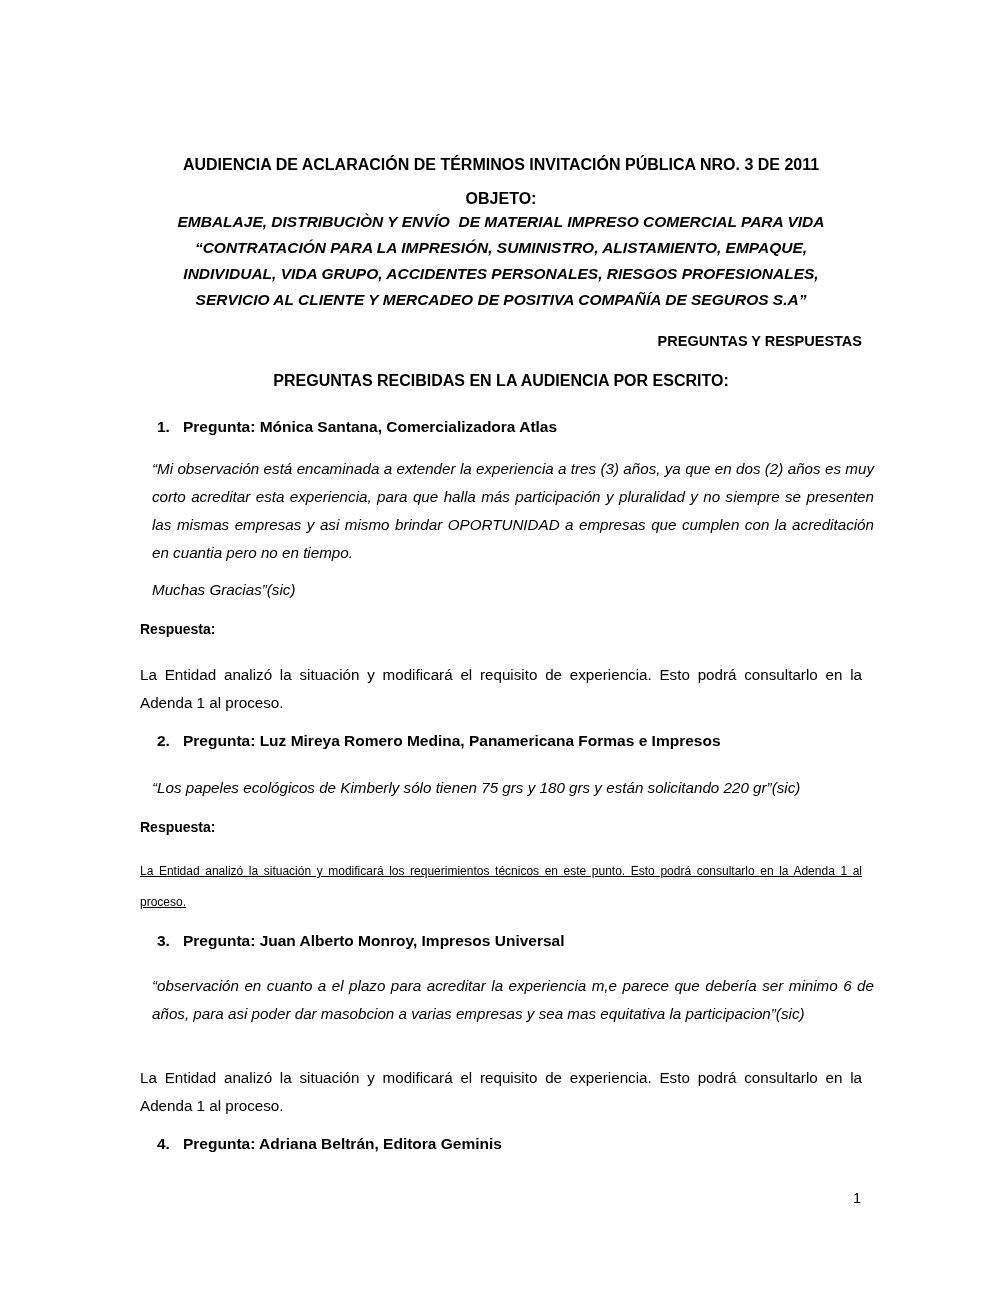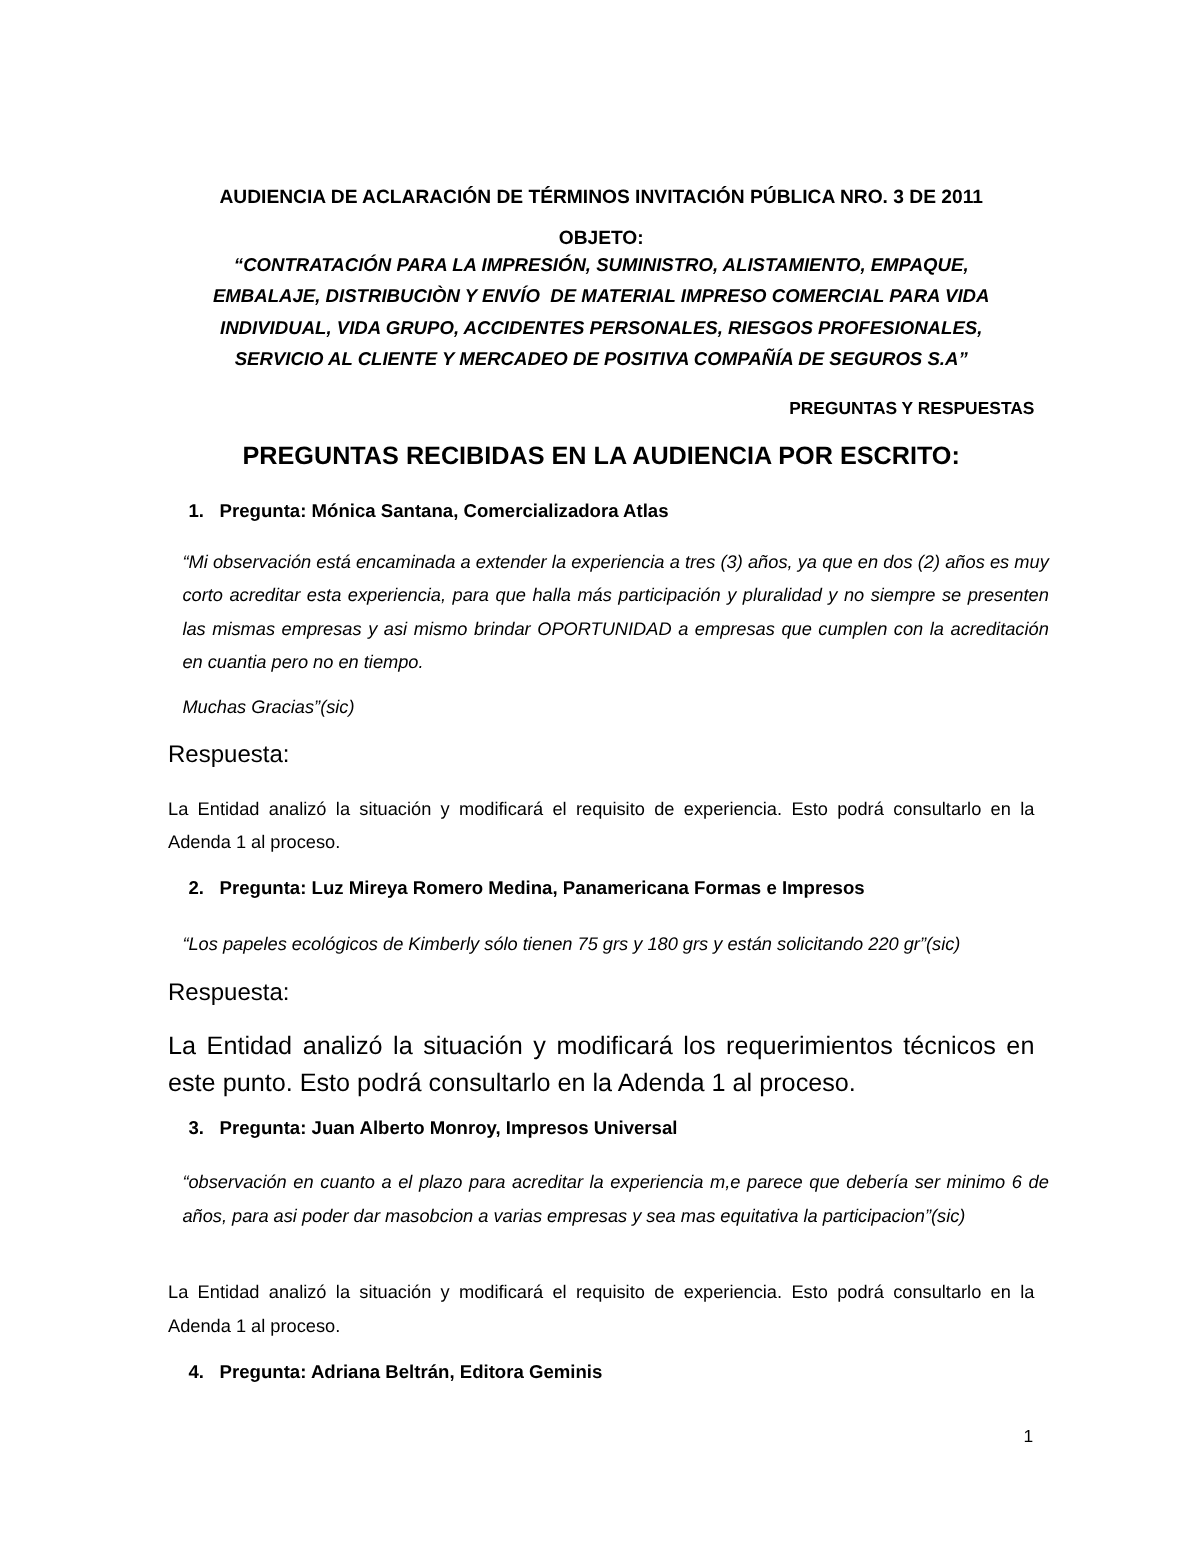--- a/index.html
+++ b/index.html
@@ -45,21 +45,21 @@
   .objeto-line {
     white-space: pre;
   }
   .qa-heading {
     font-size: 14.5px;
     font-weight: bold;
     text-align: right;
     line-height: 18px;
   }
   .recibidas-heading {
-    font-size: 21px;
+    font-size: 16px;
     font-weight: bold;
     text-align: center;
     line-height: 21px;
   }
   .q-heading {
     font-size: 15.5px;
     font-weight: bold;
     display: flex;
     padding-left: 17px;
     box-sizing: border-box;
@@ -72,49 +72,50 @@
   .body-par {
     font-size: 15.2px;
     line-height: 28px;
     text-align: justify;
   }
   .italic {
     font-style: italic;
     margin-left: 12px;
   }
   .respuesta-label {
-    font-size: 20px;
-    font-weight: normal;
+    font-size: 14px;
+    font-weight: bold;
     line-height: 20px;
   }
   .answer-large {
-    font-size: 21px;
+    font-size: 12px;
     line-height: 31px;
     text-align: justify;
+    text-decoration: underline;
   }
   .page-number {
     position: absolute;
     right: 139px;
     font-size: 14.5px;
     line-height: 18px;
     text-align: right;
   }
 </style>
 </head>
 <body>
 
 <div class="page">
 
   <h1 class="block doc-title" style="top:155px">AUDIENCIA DE ACLARACIÓN DE TÉRMINOS INVITACIÓN PÚBLICA NRO. 3 DE 2011</h1>
 
   <div class="block objeto-label" style="top:192px">OBJETO:</div>
 
   <div class="block objeto-text" style="top:209px">
+    <div class="objeto-line">EMBALAJE, DISTRIBUCIÒN Y ENVÍO  DE MATERIAL IMPRESO COMERCIAL PARA VIDA</div>
     <div class="objeto-line">“CONTRATACIÓN PARA LA IMPRESIÓN, SUMINISTRO, ALISTAMIENTO, EMPAQUE,</div>
-    <div class="objeto-line">EMBALAJE, DISTRIBUCIÒN Y ENVÍO  DE MATERIAL IMPRESO COMERCIAL PARA VIDA</div>
     <div class="objeto-line">INDIVIDUAL, VIDA GRUPO, ACCIDENTES PERSONALES, RIESGOS PROFESIONALES,</div>
     <div class="objeto-line">SERVICIO AL CLIENTE Y MERCADEO DE POSITIVA COMPAÑÍA DE SEGUROS S.A”</div>
   </div>
 
   <div class="block qa-heading" style="top:332px">PREGUNTAS Y RESPUESTAS</div>
 
   <div class="block recibidas-heading" style="top:370px">PREGUNTAS RECIBIDAS EN LA AUDIENCIA POR ESCRITO:</div>
 
   <div class="block q-heading" style="top:417px">
     <span class="q-num">1.</span>

